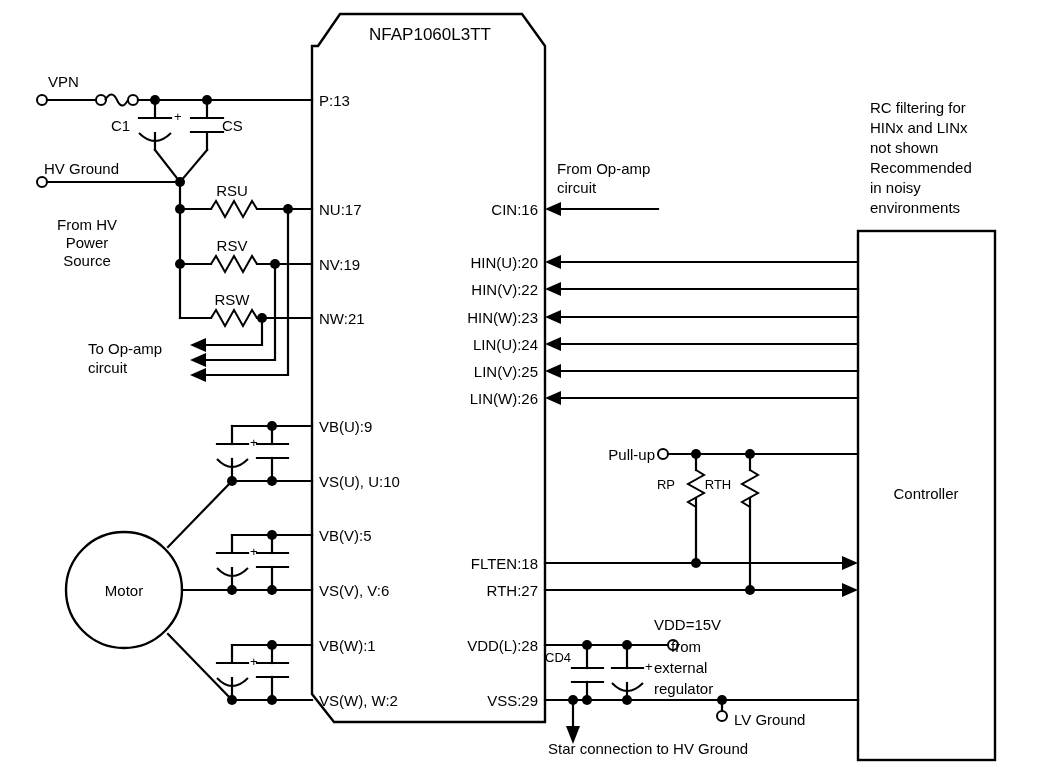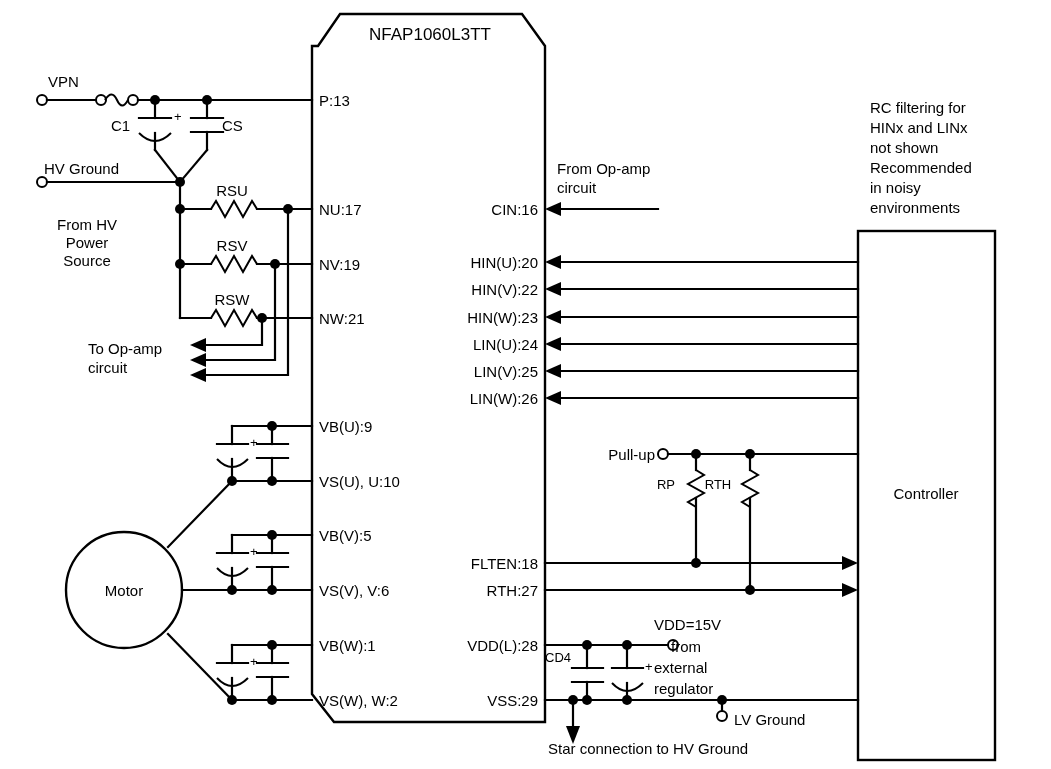--- a/index.html
+++ b/index.html
@@ -1,17 +1,17 @@
 <!DOCTYPE html>
 <html><head>
 <meta charset="utf-8">
 <style>
   html,body{margin:0;padding:0;background:#ffffff;}
   body{width:1051px;height:769px;font-family:"Liberation Sans",sans-serif;}
-  #root{position:relative;width:1051px;height:769px;overflow:hidden;background:#fff;}
+  #root{position:relative;width:1051px;height:769px;overflow:hidden;background:#fff;border-radius:22px;}
   svg{display:block;}
   .wire{stroke:#000;stroke-width:2.2;fill:none;stroke-linecap:square;}
   .wire-thin{stroke:#000;stroke-width:2;fill:none;}
   .body-out{stroke:#000;stroke-width:2.4;fill:none;stroke-linejoin:miter;}
   .lbl{font-family:"Liberation Sans",sans-serif;font-size:15px;fill:#000;}
   .lbl-chip{font-family:"Liberation Sans",sans-serif;font-size:17px;fill:#000;}
   .lbl-sm{font-family:"Liberation Sans",sans-serif;font-size:13px;fill:#000;}
   .term{fill:#fff;stroke:#000;stroke-width:2;}
   .node{fill:#000;}
 </style>

